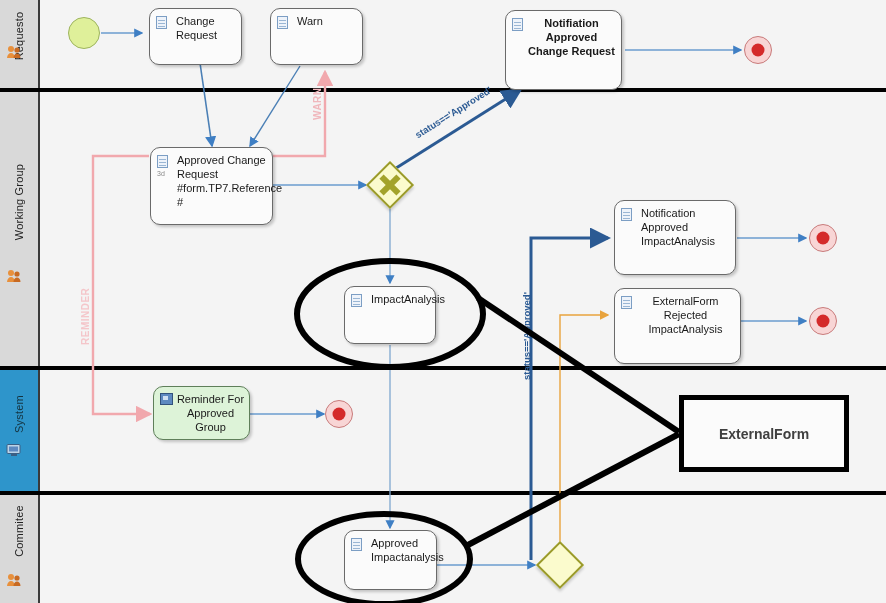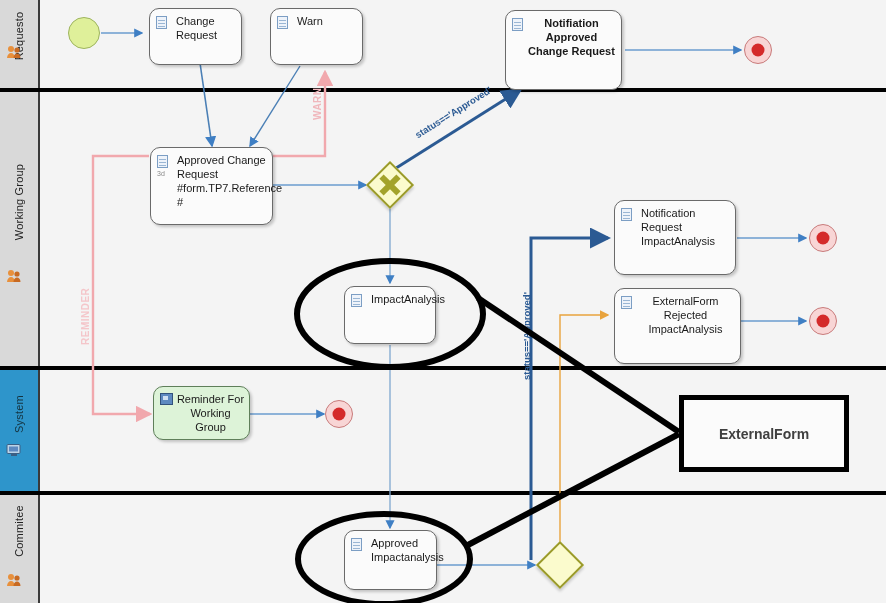--- a/index.html
+++ b/index.html
@@ -316,31 +316,31 @@
     <div class="tlabel">Approved Change Request #form.TP7.Reference #</div>
   </div>
 
   <div class="task" style="left:344px;top:286px;width:92px;height:58px;">
     <span class="doc-icon"></span>
     <div class="tlabel">ImpactAnalysis</div>
   </div>
 
   <div class="task" style="left:614px;top:200px;width:122px;height:75px;">
     <span class="doc-icon"></span>
-    <div class="tlabel">Notification Request ImpactAnalysis</div>
+    <div class="tlabel">Notification Approved ImpactAnalysis</div>
   </div>
 
   <div class="task" style="left:614px;top:288px;width:127px;height:76px;">
     <span class="doc-icon"></span>
     <div class="tlabel ctr">ExternalForm Rejected ImpactAnalysis</div>
   </div>
 
   <div class="task green" style="left:153px;top:386px;width:97px;height:54px;">
     <span class="svc-icon"></span>
-    <div class="tlabel ctr" style="left:22px;">Reminder For Working Group</div>
+    <div class="tlabel ctr" style="left:22px;">Reminder For Approved Group</div>
   </div>
 
   <div class="task" style="left:344px;top:530px;width:93px;height:60px;">
     <span class="doc-icon"></span>
     <div class="tlabel">Approved Impactanalysis</div>
   </div>
 
   <div class="start-event" style="left:68px;top:17px;"></div>
   <div class="end-event" style="left:744px;top:36px;"></div>
   <div class="end-event" style="left:809px;top:224px;"></div>

